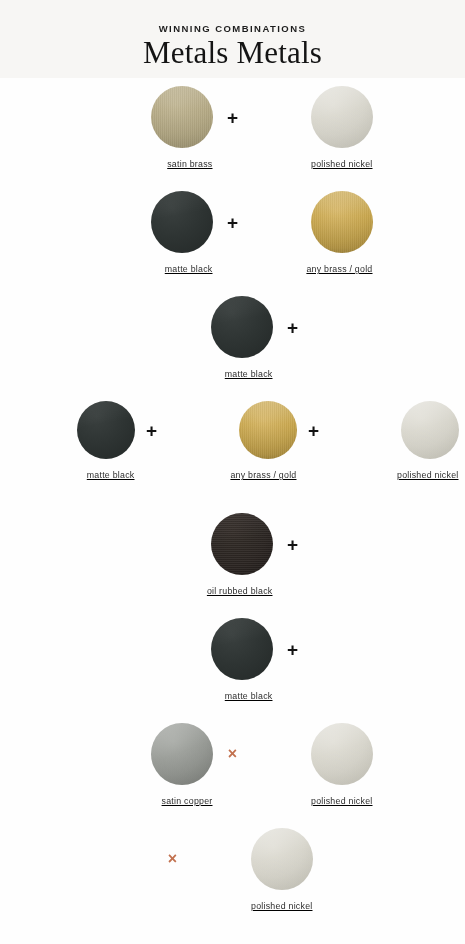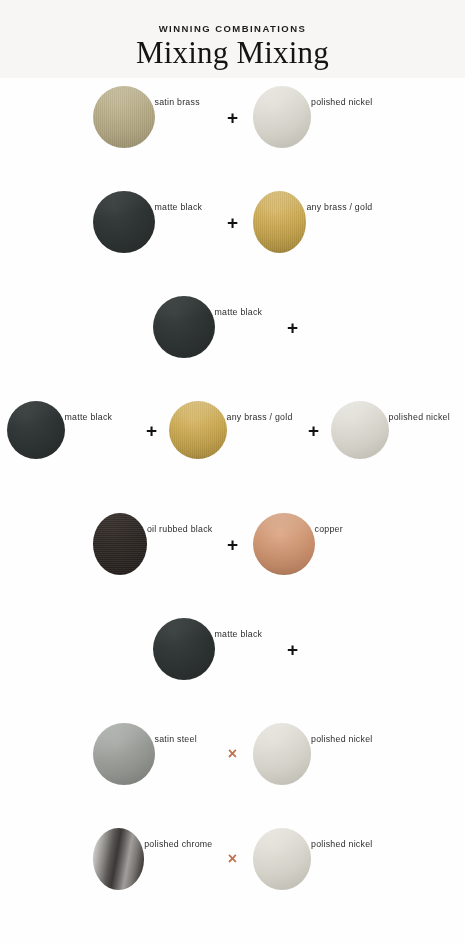--- a/index.html
+++ b/index.html
@@ -59,23 +59,24 @@
     align-items: flex-start;
     justify-content: center;
     height: 105px;
   }
   .row.triple {
     height: 112px;
   }
 
   .item {
     display: flex;
-    flex-direction: row;
-    align-items: flex-start;
+    flex-direction: column;
+    align-items: flex-end;
     width: 120px;
+    text-decoration: underline;
   }
   .row.triple .item {
     width: 128px;
   }
 
   .swatch {
     width: 62px;
     height: 62px;
     border-radius: 50%;
     position: relative;
@@ -181,21 +182,21 @@
         #a09d9a 66%, #797673 78%, #46433f 90%, #2f2c2a 100%);
   }
 </style>
 </head>
 <body>
 
 <div class="page">
 
   <div class="header">
     <div class="eyebrow">WINNING COMBINATIONS</div>
-    <div class="title">Mixing Mixing</div>
+    <div class="title">Metals Metals</div>
   </div>
 
   <div class="rows">
       <div class="row">
         <div class="item">
           <div class="swatch fin-satin-brass"></div>
           <div class="label">satin brass</div>
         </div>
         <div class="op">+</div>
         <div class="item">
@@ -236,48 +237,40 @@
           <div class="swatch fin-polished-nickel"></div>
           <div class="label">polished nickel</div>
         </div>
       </div>
       <div class="row">
         <div class="item">
           <div class="swatch fin-oil-rubbed-bronze"></div>
           <div class="label">oil rubbed black</div>
         </div>
         <div class="op">+</div>
-        <div class="item">
-          <div class="swatch fin-copper"></div>
-          <div class="label">copper</div>
-        </div>
       </div>
       <div class="row">
         <div class="item">
           <div class="swatch fin-matte-black"></div>
           <div class="label">matte black</div>
         </div>
         <div class="op">+</div>
       </div>
       <div class="row">
         <div class="item">
           <div class="swatch fin-satin-nickel" style="background: linear-gradient(160deg, rgba(255, 255, 255, 0.3) 0%, rgba(255, 255, 255, 0.02) 48%, rgba(0, 0, 0, 0.1) 100%), radial-gradient(circle at 36% 30%, rgb(163, 166, 161) 0%, rgb(148, 151, 146) 55%, rgb(127, 130, 125) 100%);"></div>
-          <div class="label">satin steel</div>
+          <div class="label">satin copper</div>
         </div>
         <div class="op cross">×</div>
         <div class="item">
           <div class="swatch fin-polished-nickel"></div>
           <div class="label">polished nickel</div>
         </div>
       </div>
       <div class="row">
-        <div class="item">
-          <div class="swatch fin-polished-chrome"></div>
-          <div class="label">polished chrome</div>
-        </div>
         <div class="op cross">×</div>
         <div class="item">
           <div class="swatch fin-polished-nickel"></div>
           <div class="label">polished nickel</div>
         </div>
       </div>
     </div>
 
 </div>
 

